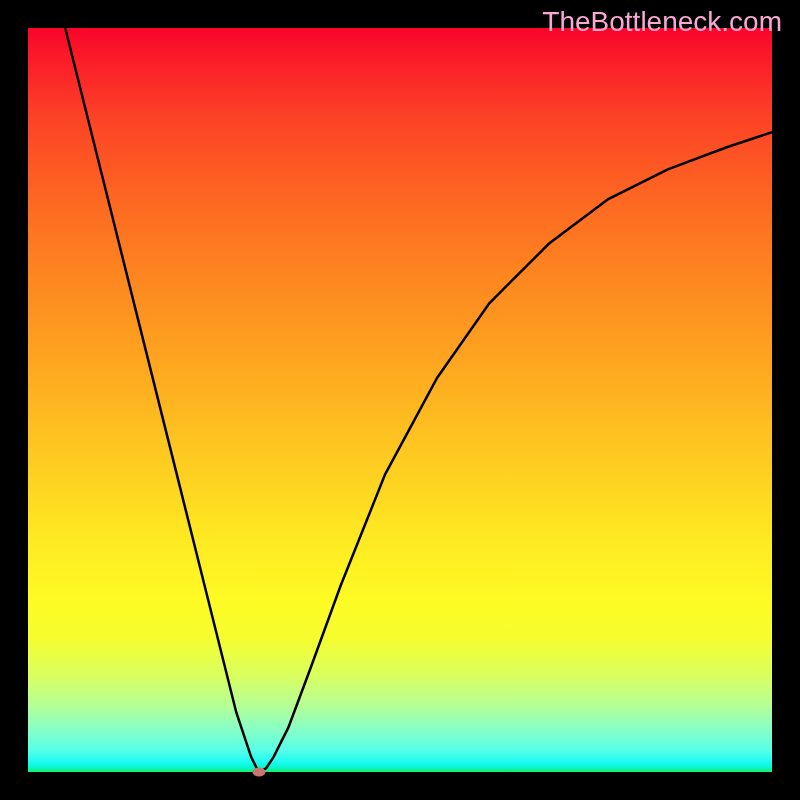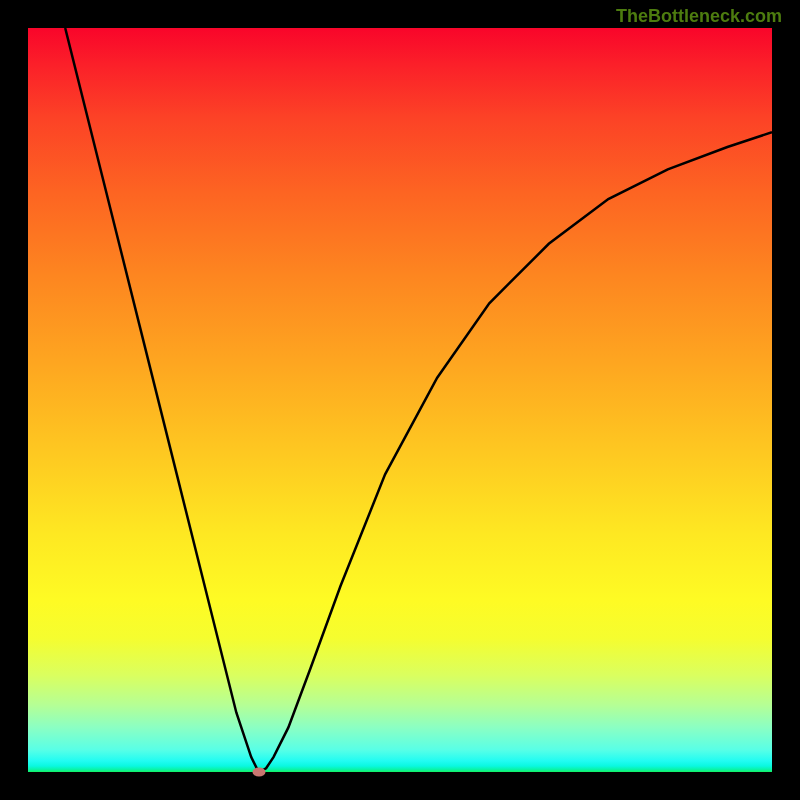--- a/index.html
+++ b/index.html
@@ -11,23 +11,23 @@
       width: 800px;
       height: 800px;
       background: #000;
       position: relative;
       font-family: Arial, sans-serif;
     }
     .watermark {
       position: absolute;
       top: 6px;
       right: 18px;
-      color: #4d7c0f;
-      font-size: 18px;
-      font-weight: bold;
+      color: #f9a8d4;
+      font-size: 28px;
+      font-weight: normal;
       z-index: 10;
     }
     .chart-area {
       position: absolute;
       top: 28px;
       left: 28px;
       width: 744px;
       height: 744px;
       background: linear-gradient(to bottom,
         #f9052a 0%,

